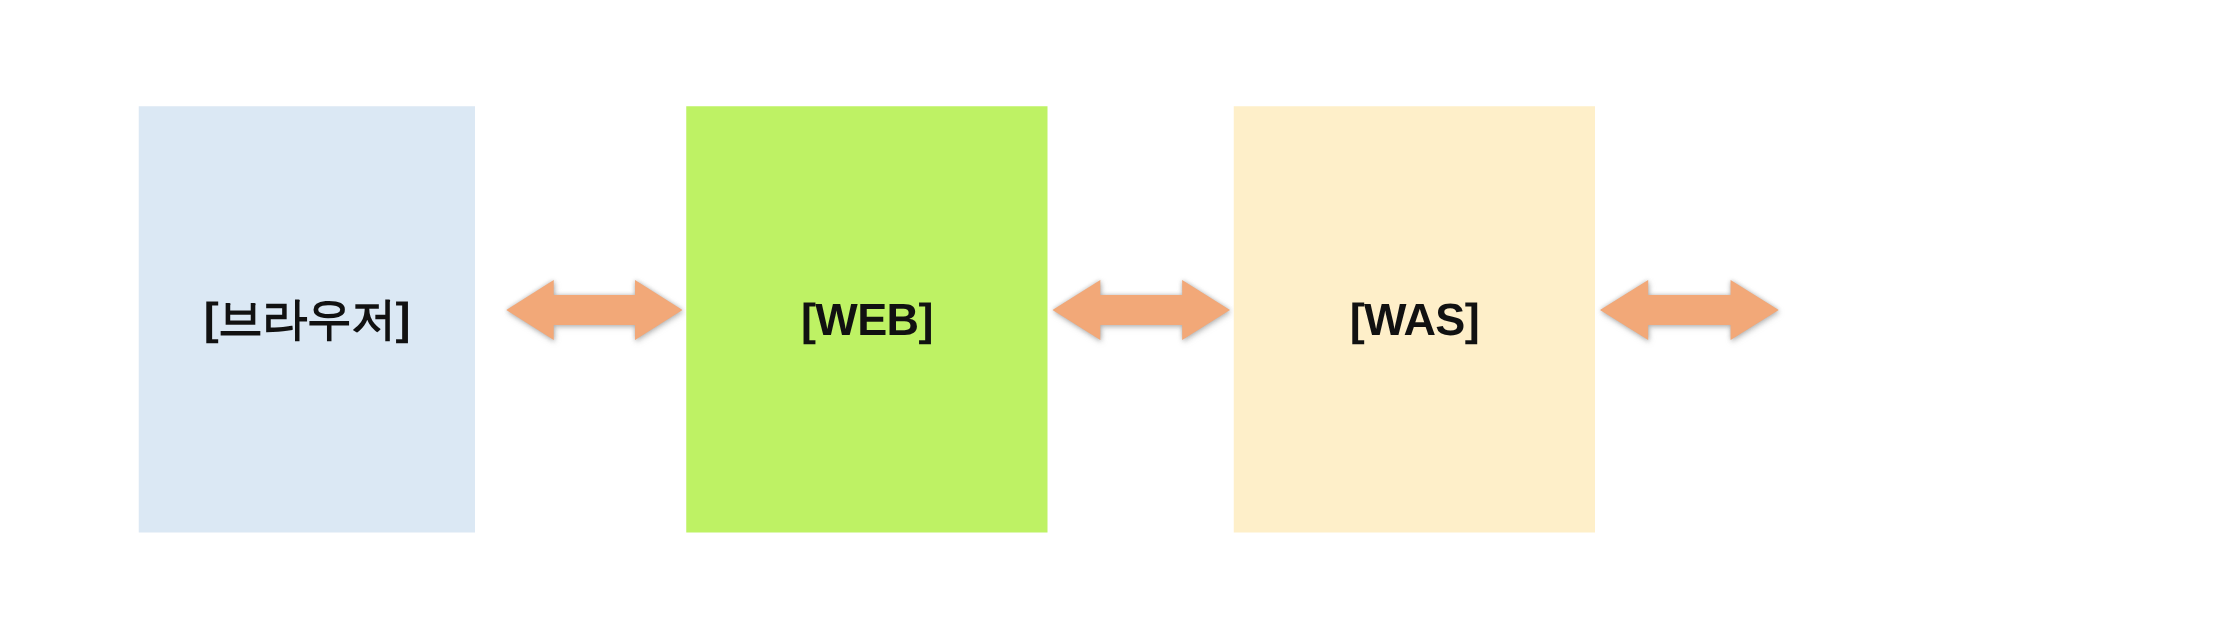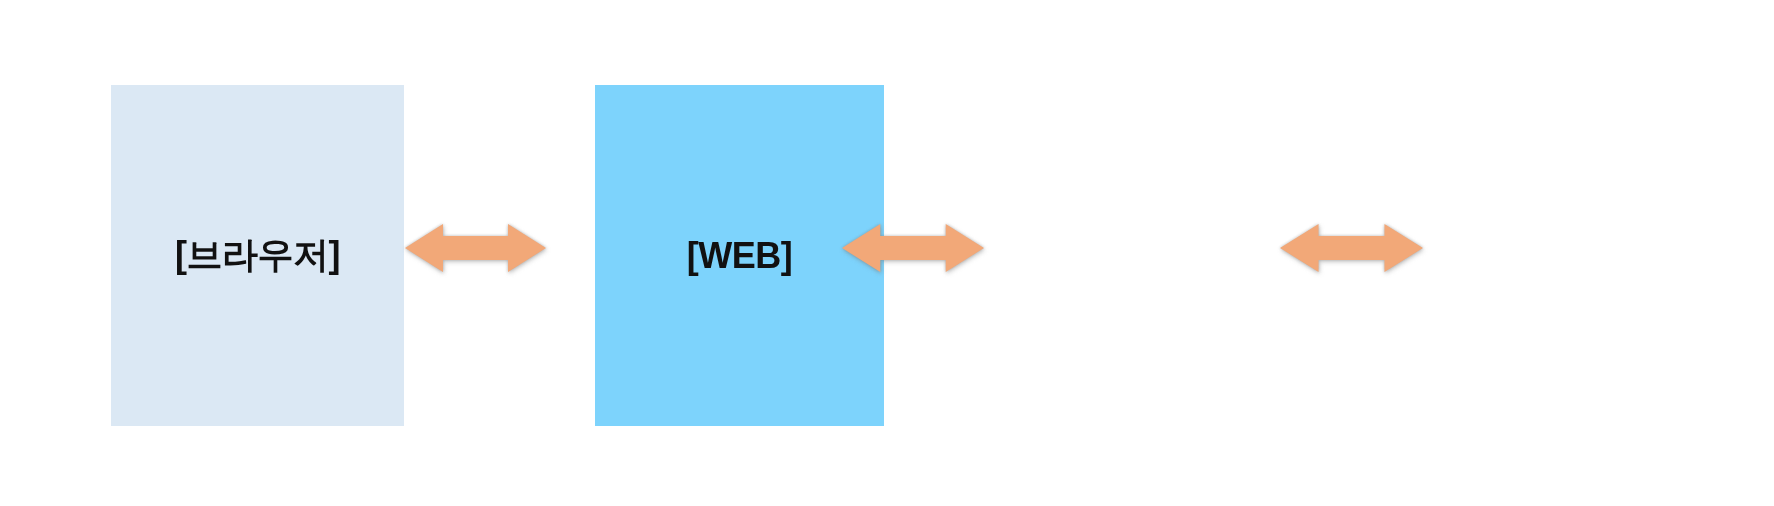--- a/index.html
+++ b/index.html
@@ -22,21 +22,21 @@
     justify-content: center;
   }
   .node .label {
     font-size: 36px;
     font-weight: 700;
     color: #111111;
     letter-spacing: -0.5px;
     white-space: nowrap;
   }
   .rect-node { }
-  #node-browser  { left: 111px; top: 85px; width: 293px; height: 341px; }
+  #node-browser  { left: 111px; top: 85px; width: 269px; height: 341px; }
   #node-web      { left: 549px; top: 85px; width: 289px; height: 341px; }
   #node-was      { left: 987px; top: 85px; width: 289px; height: 341px; }
   #node-database { left: 1423px; top: 120px; width: 254px; height: 252px; }
   #node-database svg.cylinder-shape {
     position: absolute;
     left: 0; top: 0;
     filter: drop-shadow(0 2px 2px rgba(0,0,0,0.10));
   }
   #node-database .label { position: relative; z-index: 2; }
   .connector {
@@ -62,30 +62,33 @@
   <div class="node rect-node" id="node-browser" style="background: rgb(219, 232, 244);">
     <span class="label">[브라우저]</span>
   </div>
 
   <div class="connector" id="conn-1">
     <svg viewBox="0 0 141 52" preserveAspectRatio="none">
       <polygon points="0,26 38,2 38,14 103,14 103,2 141,26 103,50 103,38 38,38 38,50" fill="#f2a878"></polygon>
     </svg>
   </div>
 
-  <div class="node rect-node" id="node-web" style="background: #7dd3fc; margin-left: 46px;">
+  <div class="node rect-node" id="node-web" style="background: #bef264;">
     <span class="label">[WEB]</span>
   </div>
 
   <div class="connector" id="conn-2">
     <svg viewBox="0 0 141 52" preserveAspectRatio="none">
       <polygon points="0,26 38,2 38,14 103,14 103,2 141,26 103,50 103,38 38,38 38,50" fill="#f2a878"></polygon>
     </svg>
   </div>
 
+  <div class="node rect-node" id="node-was" style="background: rgb(254, 239, 201);">
+    <span class="label">[WAS]</span>
+  </div>
 
   <div class="connector" id="conn-3">
     <svg viewBox="0 0 141 52" preserveAspectRatio="none">
       <polygon points="0,26 38,2 38,14 103,14 103,2 141,26 103,50 103,38 38,38 38,50" fill="#f2a878"></polygon>
     </svg>
   </div>
 
 
 </div>
 

